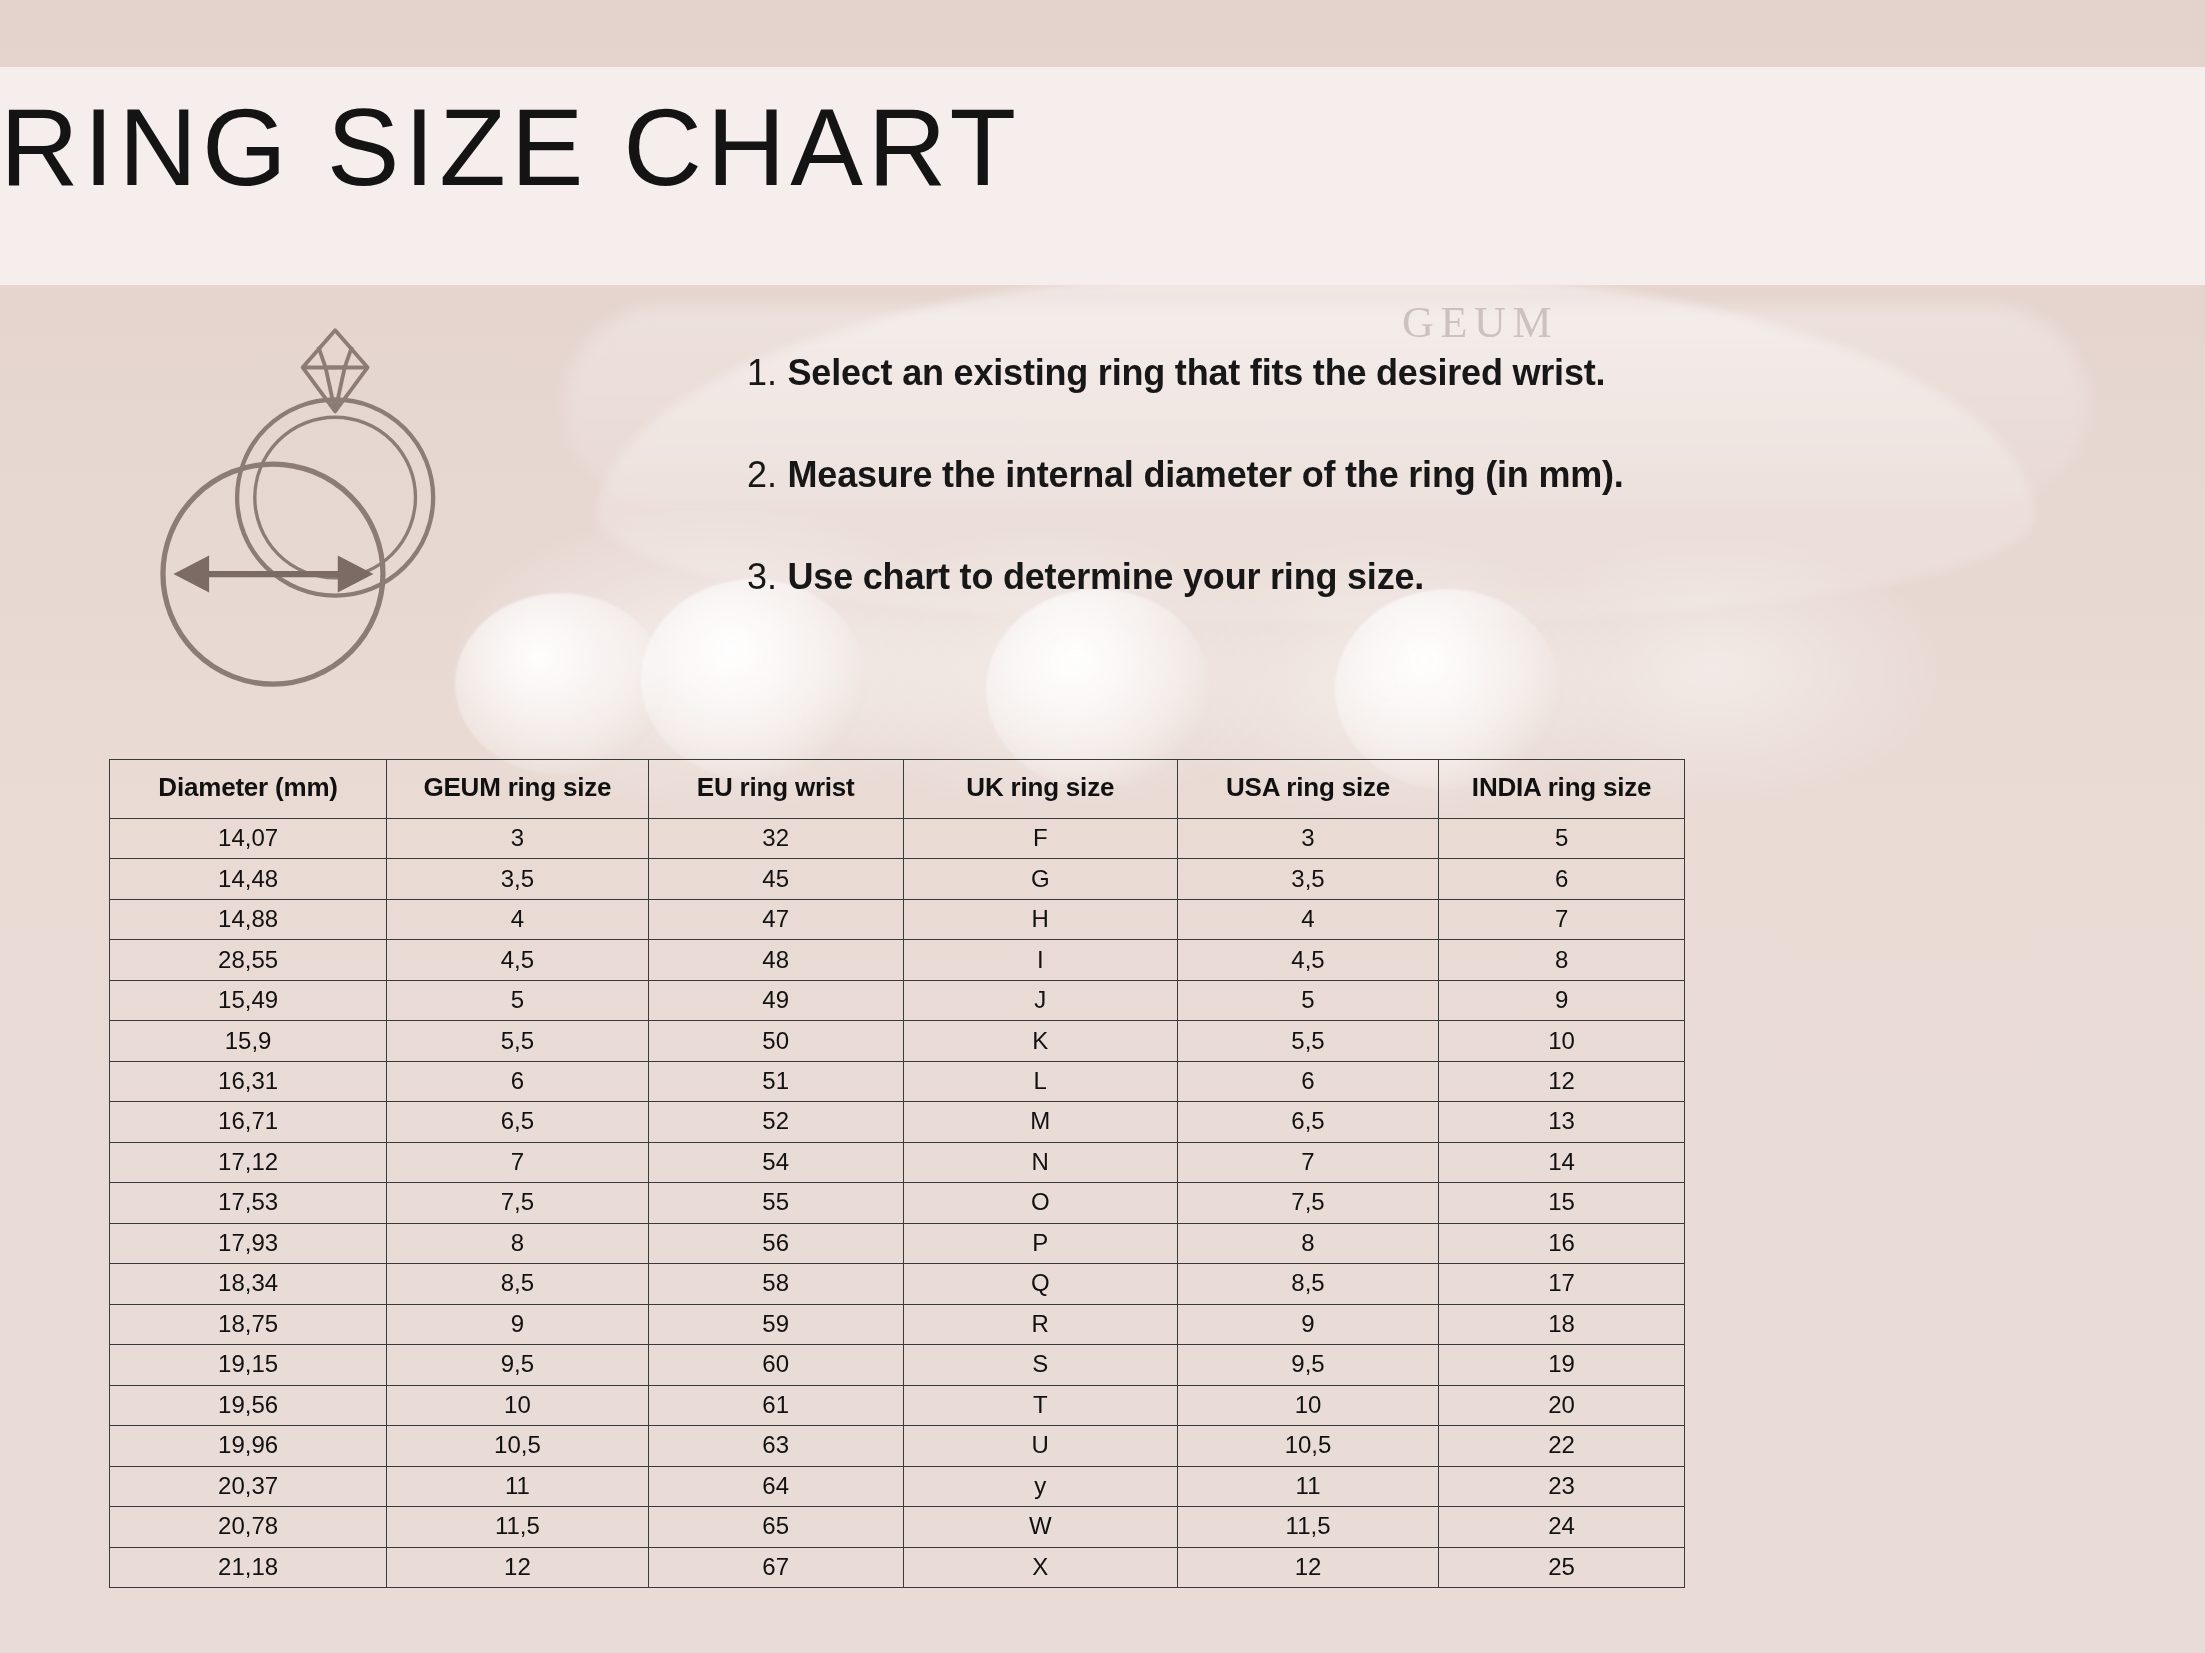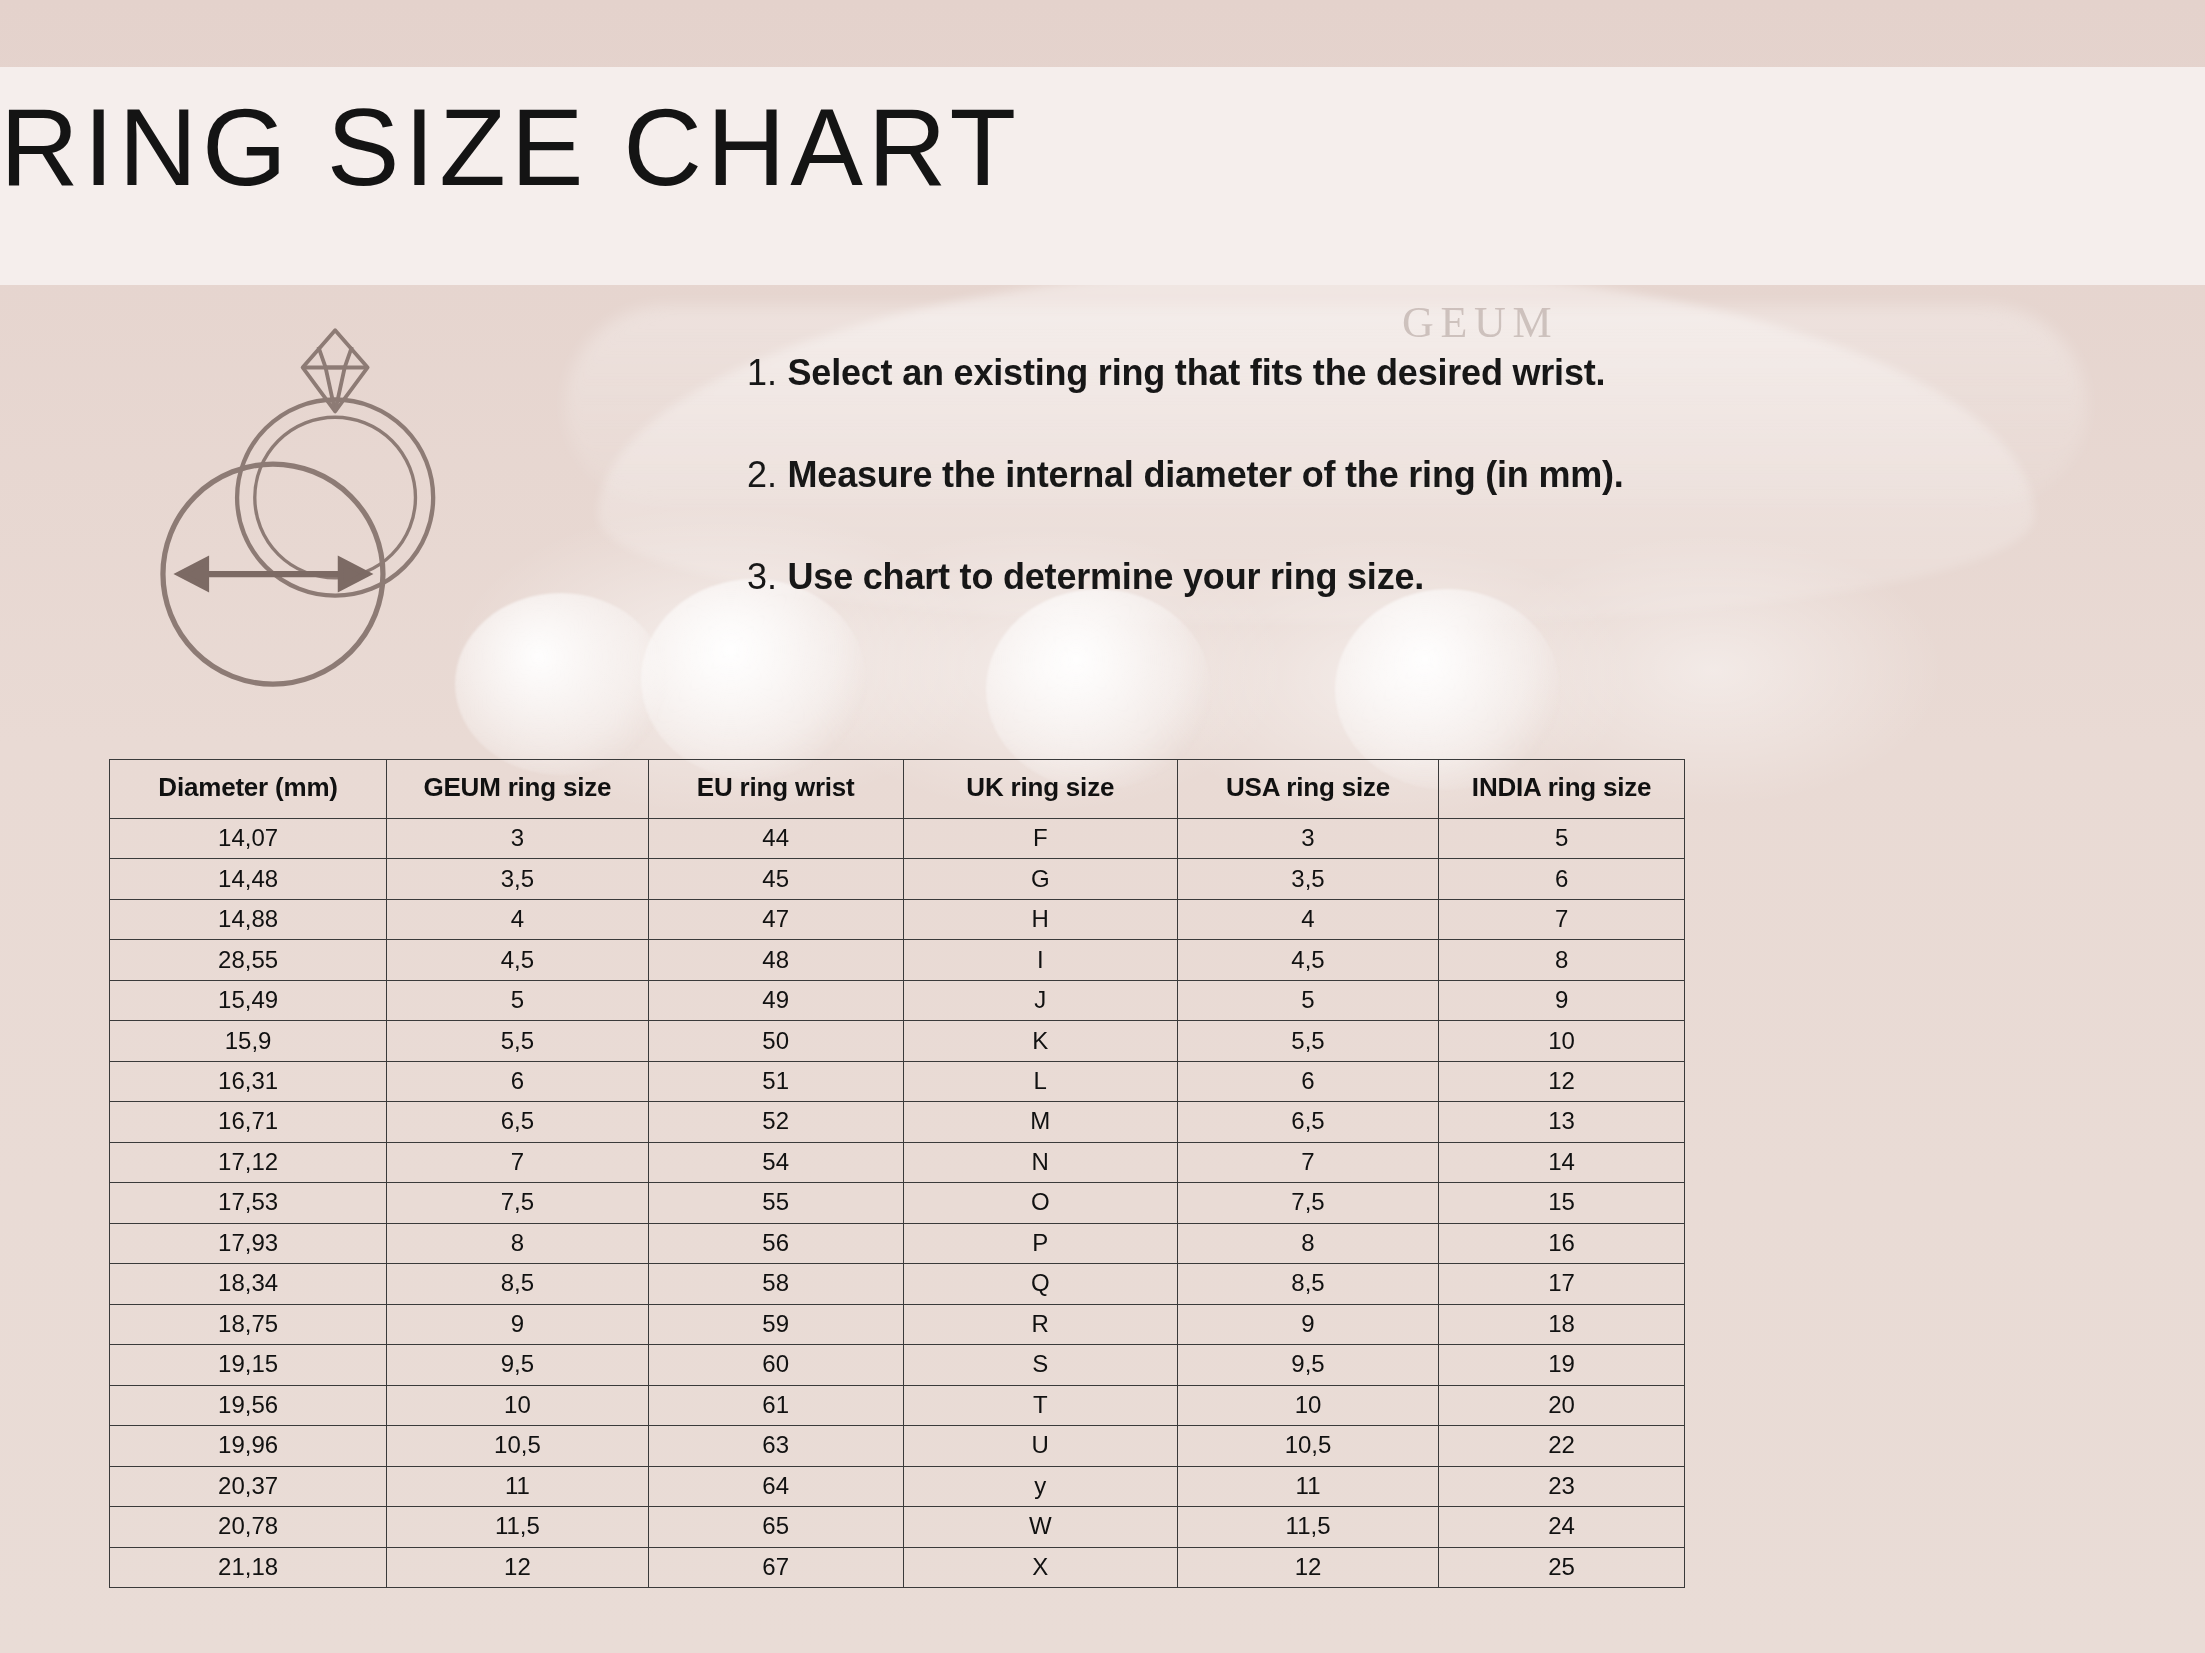--- a/index.html
+++ b/index.html
@@ -208,21 +208,21 @@
         <th>EU ring wrist</th>
         <th>UK ring size</th>
         <th>USA ring size</th>
         <th>INDIA ring size</th>
       </tr>
     </thead>
     <tbody id="table-body">
         <tr>
           <td>14,07</td>
           <td>3</td>
-          <td>44</td>
+          <td>32</td>
           <td>F</td>
           <td>3</td>
           <td>5</td>
         </tr>
         <tr>
           <td>14,48</td>
           <td>3,5</td>
           <td>45</td>
           <td>G</td>
           <td>3,5</td>

